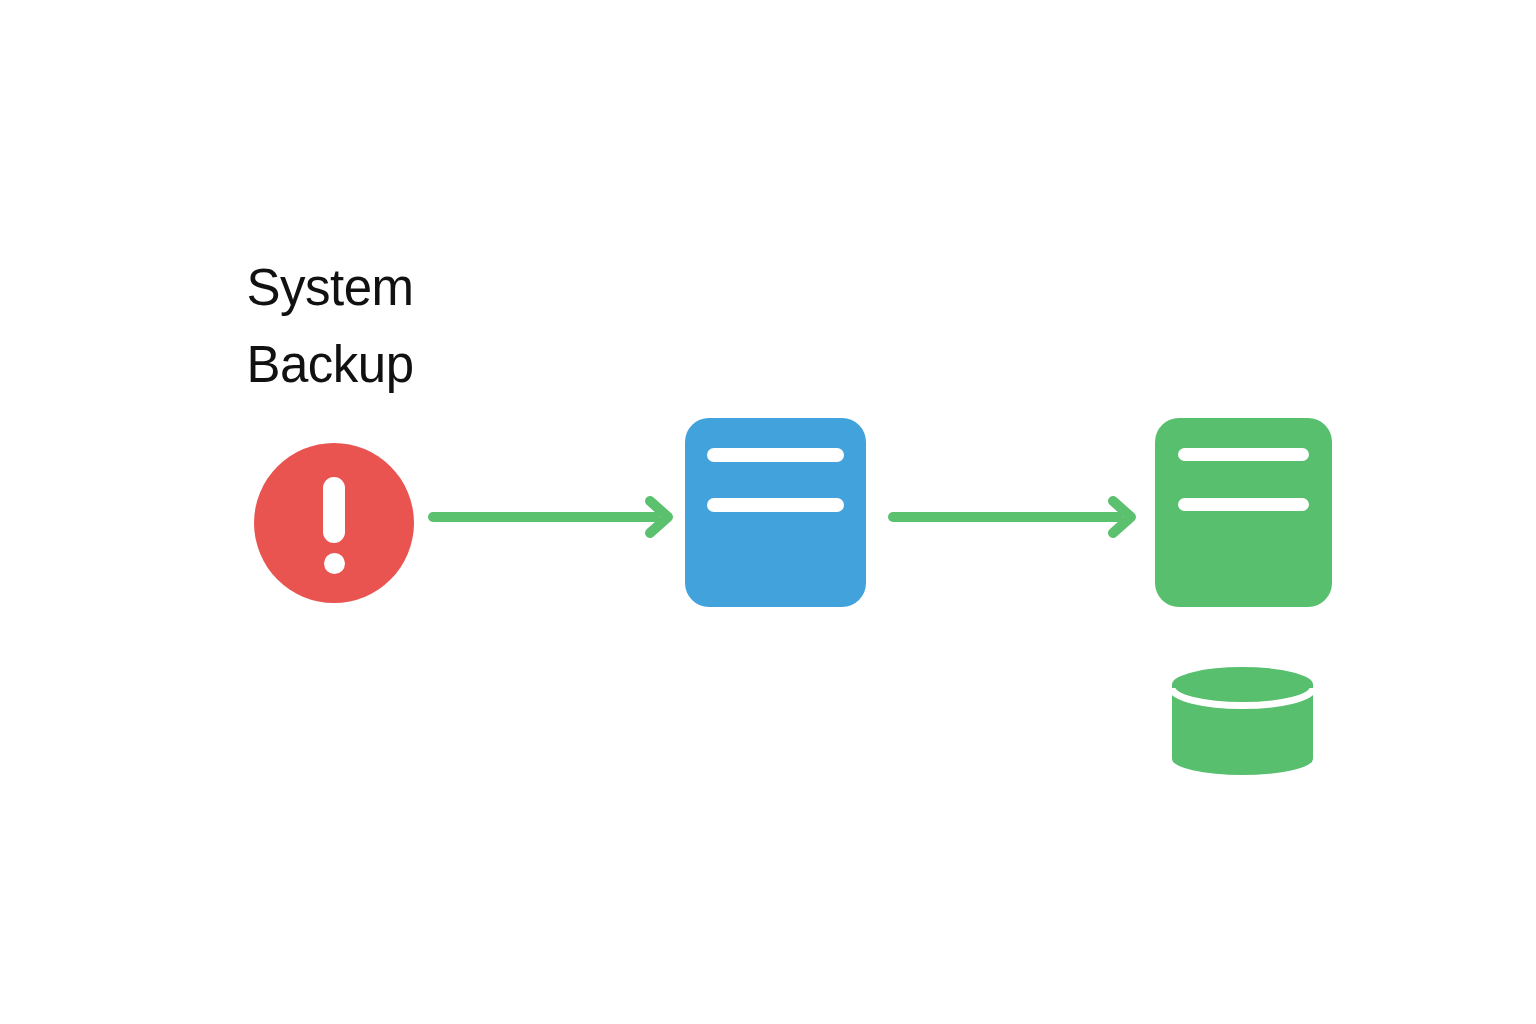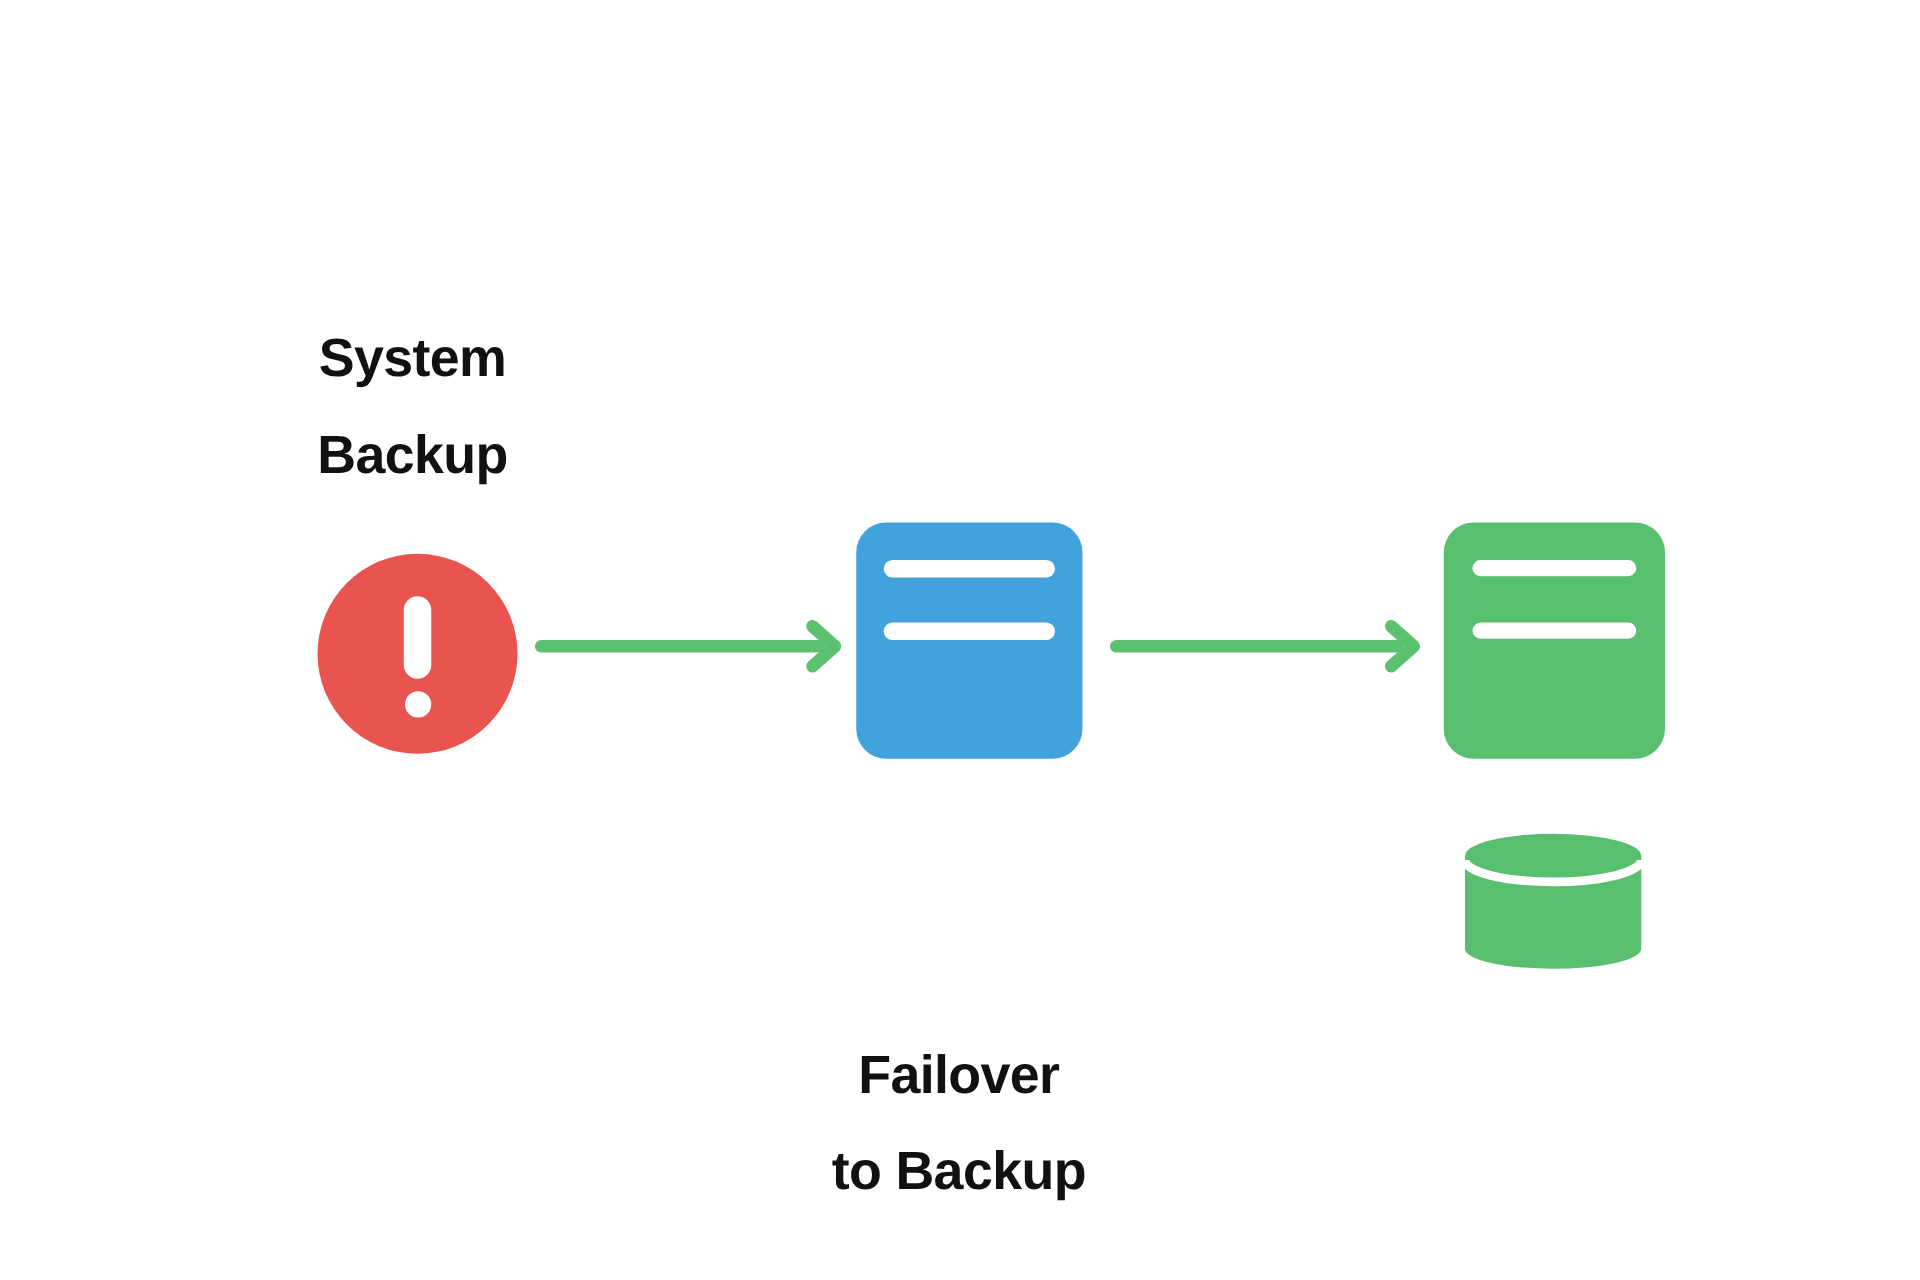--- a/index.html
+++ b/index.html
@@ -11,23 +11,23 @@
     width: 1536px;
     height: 1024px;
     background: #ffffff;
     overflow: hidden;
   }
 
   .diagram-label {
     position: absolute;
     width: 400px;
     text-align: center;
-    font-size: 43px;
+    font-size: 51px;
     line-height: 77px;
-    font-weight: 700;
+    font-weight: 400;
     color: #111111;
     letter-spacing: -0.5px;
   }
   .label-system-crash { left: 130px; top: 249px; }
   .label-failover     { left: 567px; top: 822px; }
 
   
   .alert-circle {
     position: absolute;
     left: 254px; top: 443px;
@@ -125,18 +125,14 @@
   <div class="server server-backup">
     <div class="slot slot-1"></div>
     <div class="slot slot-2"></div>
   </div>
 
   <svg class="db-svg" viewBox="0 0 141 110">
     <path d="M 0 17.5 A 70.5 17.5 0 0 1 141 17.5 L 141 92 A 70.5 16 0 0 1 0 92 Z" fill="#57BF6D"></path>
     <path d="M 0 21 A 70.5 17.5 0 0 0 141 21" fill="none" stroke="#ffffff" stroke-width="7"></path>
   </svg>
 
-  <div class="diagram-label label-failover">
-    <div>Failover</div>
-    <div>to Backup</div>
-  </div>
 
 </div>
 
 </body></html>

